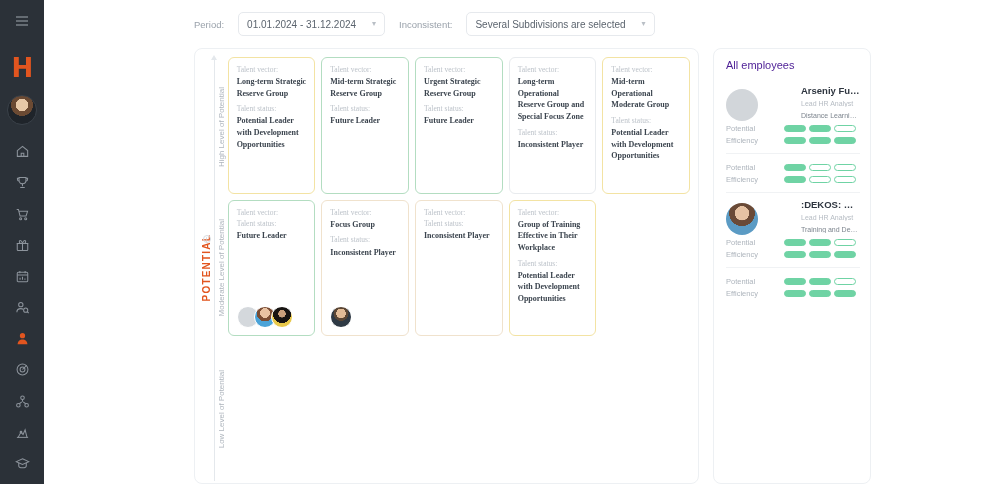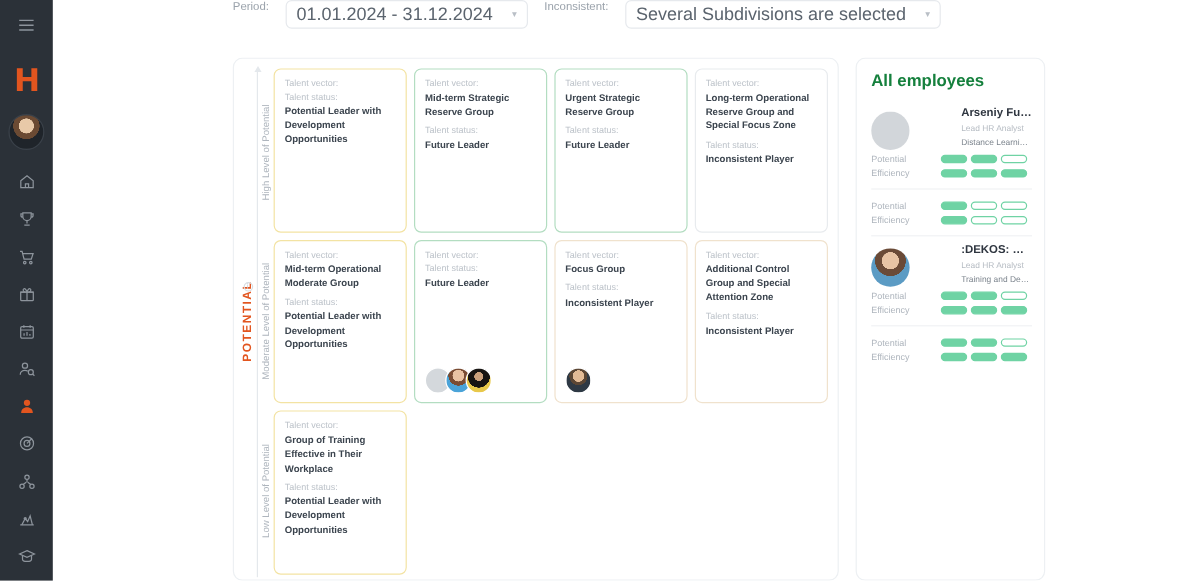--- a/index.html
+++ b/index.html
@@ -58,36 +58,37 @@
     display: flex;
     flex-direction: column;
     overflow: hidden;
   }
 
   
   .filters {
     height: 48px;
     flex: 0 0 48px;
     display: flex;
+    align-items: center;
     padding-left: 150px;
     gap: 14px;
     font-size: 9.5px;
   }
   .filter-label { color: #9aa2ab; font-size: 9.5px; }
   .filter-box {
     border: 1px solid #e6e9ed;
     border-radius: 5px;
     height: 24px;
     display: flex;
     align-items: center;
     padding: 0 8px;
     gap: 16px;
     background: #fff;
   }
-  .filter-value { color: #5b646e; font-size: 15px; white-space: nowrap; }
+  .filter-value { color: #5b646e; font-size: 10px; white-space: nowrap; }
   .caret { color: #b9bfc6; font-size: 8px; line-height: 1; }
 
   
   .content {
     flex: 1 1 auto;
     display: flex;
     gap: 14px;
     padding: 0 18px 0 150px;
     overflow: hidden;
   }
@@ -171,23 +172,24 @@
   }
   .grid-wrap {
     flex: 1 1 auto;
     display: flex;
     flex-direction: column;
     padding-left: 2px;
   }
   .grid {
     flex: 1 1 auto;
     display: grid;
-    grid-template-columns: repeat(4, 1fr);
+    grid-template-columns: repeat(5, 1fr);
     grid-template-rows: repeat(3, 1fr);
     gap: 6px;
+    font-family: Liberation Serif, serif;
   }
   .cell {
     border: 1px solid #e8ebee;
     border-radius: 6px;
     padding: 7px 8px;
     display: flex;
     flex-direction: column;
     background: #fff;
     overflow: hidden;
   }
@@ -225,23 +227,23 @@
   
   .emp-panel {
     flex: 0 0 158px;
     border: 1px solid #edf0f3;
     border-radius: 8px;
     background: #fff;
     padding: 10px 10px 0 12px;
     overflow: hidden;
   }
   .emp-title {
-    font-size: 14px;
-    font-weight: 700;
-    color: #15803d;
+    font-size: 11px;
+    font-weight: 400;
+    color: #4c1d95;
     margin-bottom: 8px;
   }
   .emp {
     border-bottom: 1px solid #f0f2f4;
     padding: 6px 0 5px 0;
     position: relative;
   }
   .emp:last-child { border-bottom: none; }
   .emp-top { display: flex; gap: 7px; }
   .emp-av {
@@ -433,20 +435,21 @@
           </div>
         <div class="y-label">
             <span>Low Level of Potential</span>
           </div>
       </div>
 
       <div class="grid-wrap">
         <div class="grid" id="grid">
             <div class="cell b-yellow">
               <div class="lbl">Talent vector:</div>
+              <div class="val">Long-term Strategic Reserve Group</div>
               <div class="lbl">Talent status:</div>
               <div class="val">Potential Leader with Development Opportunities</div>
             </div>
             <div class="cell b-green">
               <div class="lbl">Talent vector:</div>
               <div class="val">Mid-term Strategic Reserve Group</div>
               <div class="lbl">Talent status:</div>
               <div class="val">Future Leader</div>
             </div>
             <div class="cell b-green">
@@ -481,21 +484,20 @@
               <div class="lbl">Talent vector:</div>
               <div class="val">Focus Group</div>
               <div class="lbl">Talent status:</div>
               <div class="val">Inconsistent Player</div>
               <div class="avatars">
                 <div class="av m1"></div>
               </div>
             </div>
             <div class="cell b-sand">
               <div class="lbl">Talent vector:</div>
-              <div class="val">Additional Control Group and Special Attention Zone</div>
               <div class="lbl">Talent status:</div>
               <div class="val">Inconsistent Player</div>
             </div>
             <div class="cell b-yellow">
               <div class="lbl">Talent vector:</div>
               <div class="val">Group of Training Effective in Their Workplace</div>
               <div class="lbl">Talent status:</div>
               <div class="val">Potential Leader with Development Opportunities</div>
             </div>
           </div>

